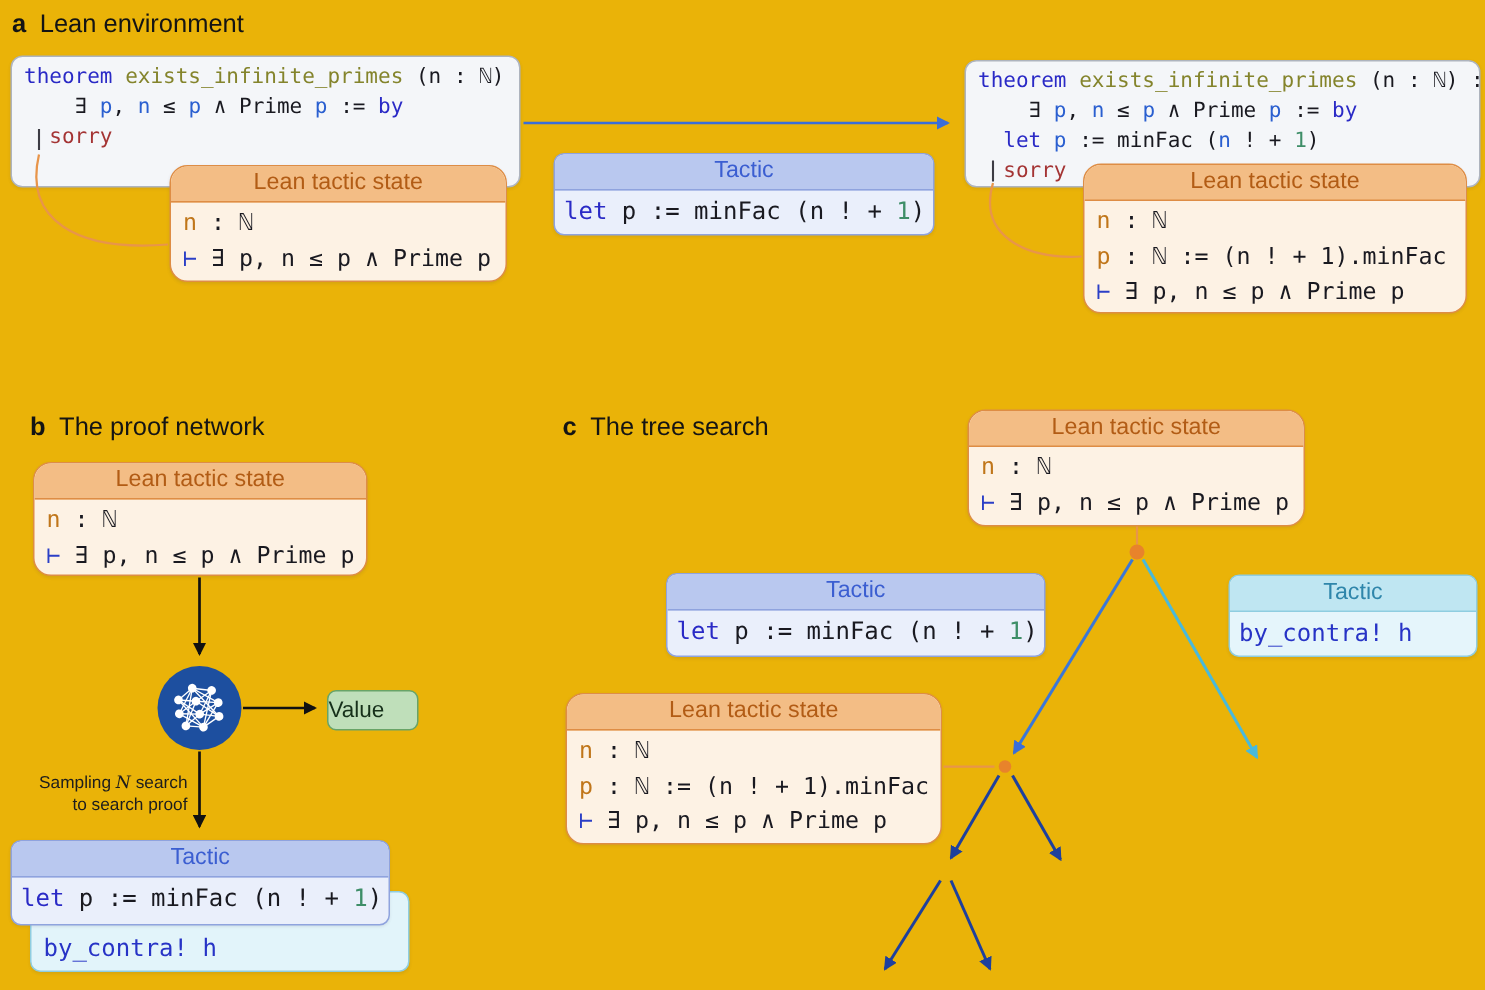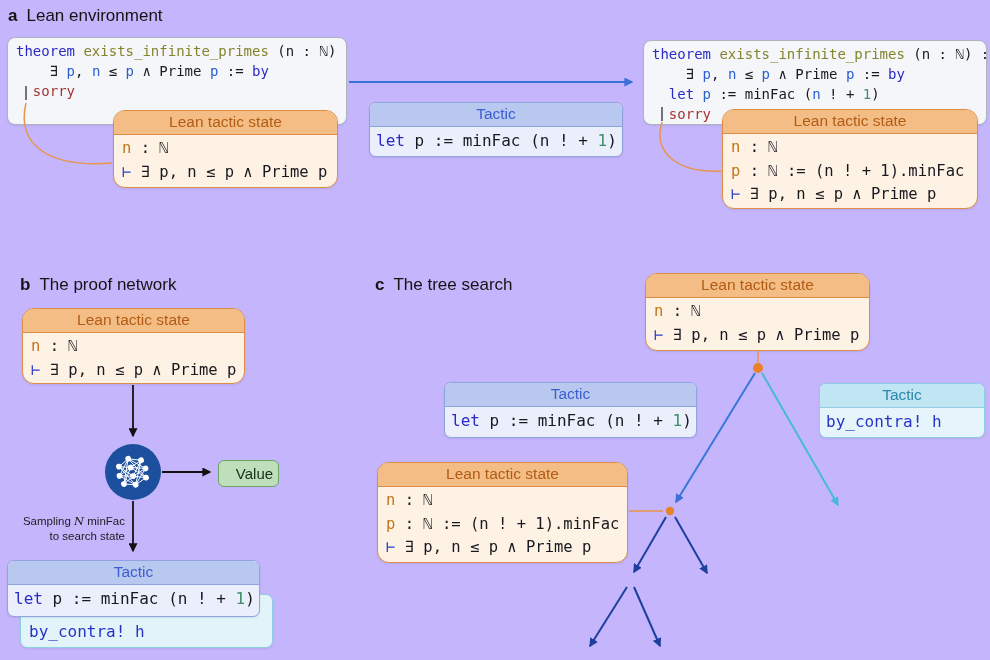--- a/index.html
+++ b/index.html
@@ -1,16 +1,16 @@
 <!DOCTYPE html>
 <html><head>
 <meta charset="utf-8">
 <style>
   html,body{margin:0;padding:0;background:#ffffff;}
-  #fig{position:relative;width:990px;height:660px;background:#c4b5fd;overflow:hidden;
+  #fig{position:relative;width:990px;height:660px;background:#eab308;overflow:hidden;
        font-family:"Liberation Sans", sans-serif;}
   
   .ptitle{position:absolute;font-size:17px;color:#141414;white-space:nowrap;}
   .plbl{font-weight:bold;margin-right:9px;}
   
   .box{position:absolute;border-radius:7px;border:1.5px solid;overflow:hidden;
        box-shadow:0 1px 2px rgba(60,60,80,0.10);box-sizing:border-box;background:#fff;}
   .hdr{text-align:center;font-size:15.5px;padding:2px 0 3px 0;border-bottom:1.5px solid;}
   .bd{padding:2px 24px 3px 8px;}
   .row{font-family:"DejaVu Sans Mono", monospace;white-space:pre;}
@@ -32,21 +32,21 @@
   .cyan{border-color:#8fcde0;background:#e5f5fb;z-index:3;}
   .cyan .hdr{background:#bfe6f2;color:#2f86ab;border-color:#8fcde0;}
   .cyan .row{font-size:16px;line-height:27px;}
   .cyan .bd{padding:0 6px;}
   
   .backbox{border-color:#8fcde0;background:#e2f4fa;z-index:1;border-radius:7px;}
   .backbox .row{font-size:16px;line-height:22px;}
   .backbox .bd{padding:26px 6px 0 8px;}
   
   .value{position:absolute;border:1.5px solid #68a468;background:#bfdfba;color:#16301a;
-         border-radius:6px;font-size:15px;text-align:center;z-index:3;box-sizing:border-box;padding-left:12px;}
+         border-radius:6px;font-size:15px;text-align:left;z-index:3;box-sizing:border-box;}
   
   .samplbl{position:absolute;width:122px;text-align:right;font-size:11.5px;line-height:15px;
            color:#1d1d1d;z-index:3;}
   
   .c-kw{color:#2a2ac6;} .c-fn{color:#84842c;} .c-df{color:#191920;} .c-v{color:#2a5fd0;}
   .c-err{color:#a43434;} .c-num{color:#3e8e68;} .c-ts{color:#2b3fc6;} .c-hy{color:#c0761a;}
   .c-tac{color:#2733c6;} .c-lb{color:#1d1d1d;}
   .c-mathn{font-family:"DejaVu Serif", serif;font-style:italic;}
   
   #overlay{position:absolute;left:0;top:0;z-index:6;pointer-events:none;}
@@ -111,22 +111,22 @@
     <div class="hdr">Lean tactic state</div>
     <div class="bd">
       <div class="row"><span class="c-hy">n</span><span class="c-df"> : ℕ</span></div>
       <div class="row"><span class="c-ts">⊢</span><span class="c-df"> ∃ p, n ≤ p ∧ Prime p</span></div>
     </div>
   </div>
 
   <div class="value" style="left:218px;top:460px;width:61px;height:27px;line-height:25px;">Value</div>
 
   <div class="samplbl" style="left:3px;top:514px;">
-    <div><span class="c-lb">Sampling </span><span class="c-mathn">N</span><span class="c-lb"> minFac</span></div>
-    <div><span class="c-lb">to search state</span></div>
+    <div><span class="c-lb">Sampling </span><span class="c-mathn">N</span><span class="c-lb"> search</span></div>
+    <div><span class="c-lb">to search proof</span></div>
   </div>
 
   <div class="box backbox" style="left:20px;top:594px;width:253px;height:54px;">
     <div class="bd">
       <div class="row"><span class="c-tac">by_contra! h</span></div>
     </div>
   </div>
   <div class="box blue" style="left:7px;top:560px;width:253px;height:57px;z-index:2;">
     <div class="hdr">Tactic</div>
     <div class="bd">

